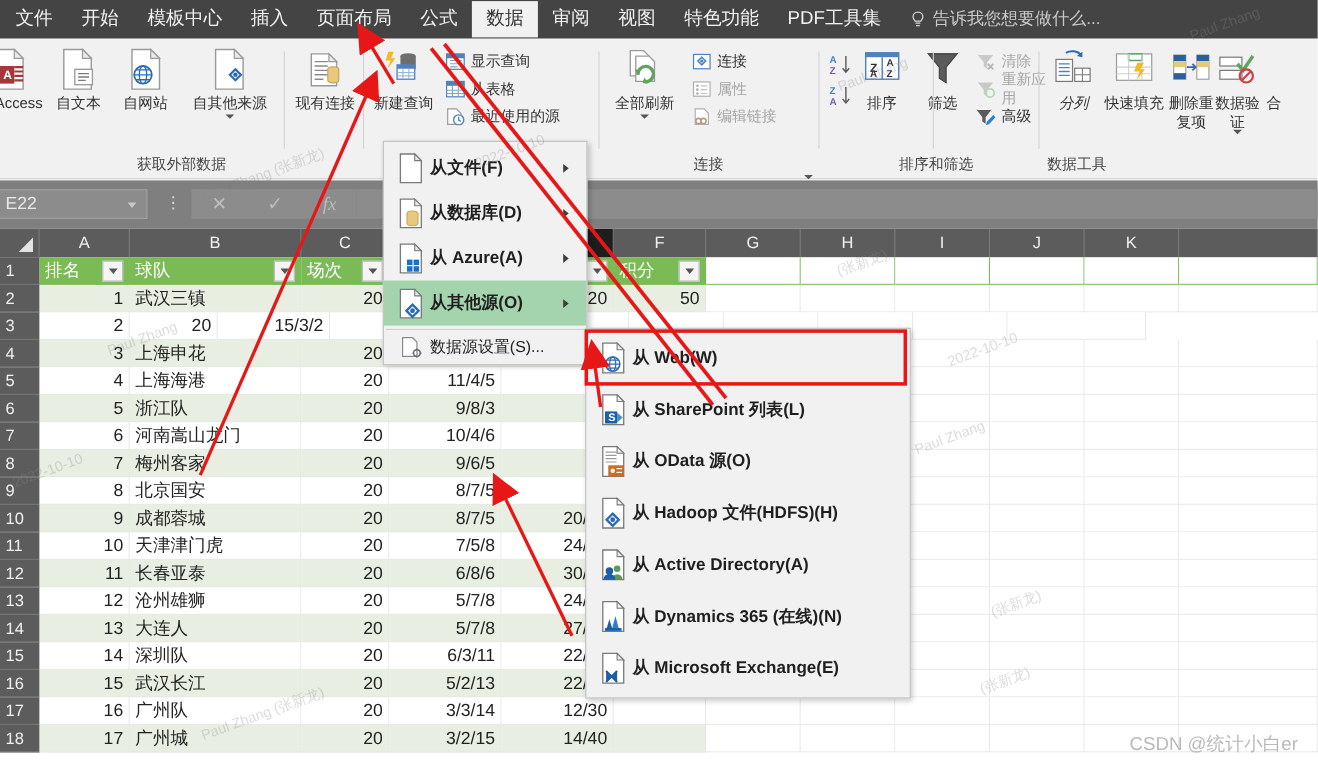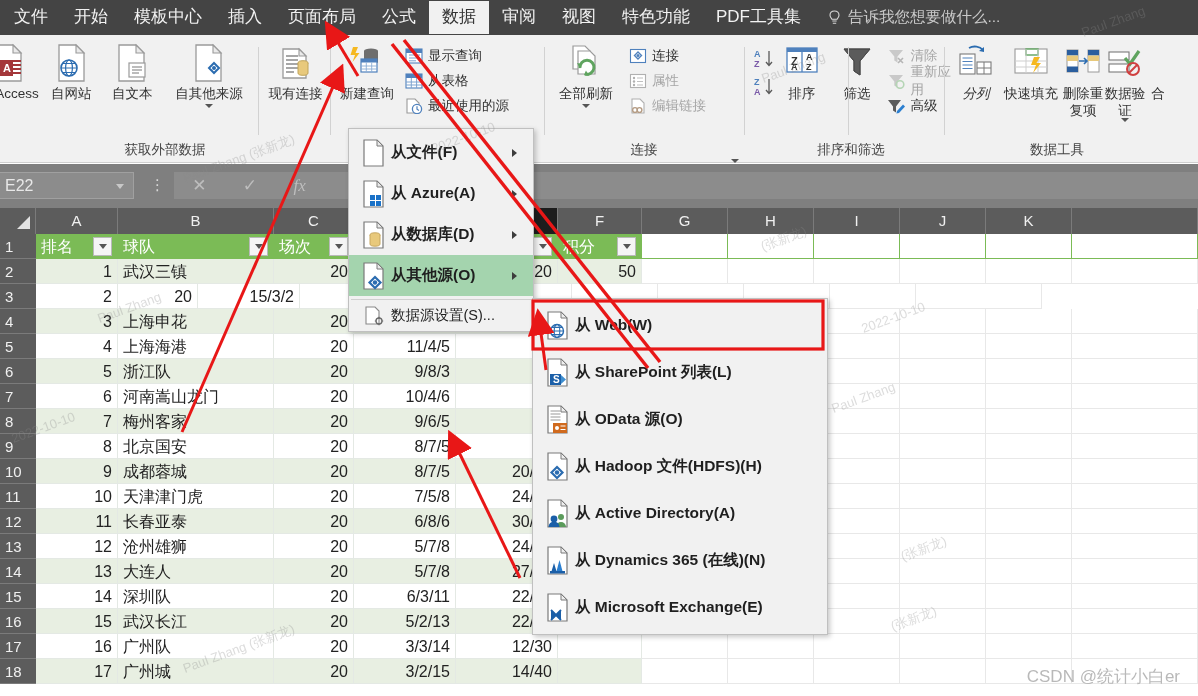--- a/index.html
+++ b/index.html
@@ -313,39 +313,39 @@
                 <rect x="8" y="17" width="14" height="16" fill="#a4373a"></rect>
                 <text x="12" y="29" font-size="11" fill="#fff" font-family="Liberation Sans, sans-serif" font-weight="bold">A</text>
                 <path d="M22 18 h8 M22 22 h8 M22 26 h8 M22 30 h8" stroke="#a4373a" stroke-width="2"></path>
               </svg>
           </span>
           <span class="lbl">自 Access</span>
         </div>
         <div class="bigbtn">
           <span class="ico">
             <svg width="34" height="40" viewBox="0 0 34 40">
+                <path d="M4 2 h17 l8 8 v28 h-25 z" fill="#fff" stroke="#9a9a9a" stroke-width="1.3"></path>
+                <path d="M21 2 l8 8 h-8 z" fill="#eaeaea" stroke="#9a9a9a" stroke-width="1.1"></path>
+                <rect x="14" y="20" width="16" height="14" fill="#fff" stroke="#9a9a9a" stroke-width="1.2"></rect>
+                <path d="M17 24 h10 M17 27 h10 M17 30 h7" stroke="#7a7a7a" stroke-width="1.2"></path>
+              </svg>
+          </span>
+          <span class="lbl">自文本</span>
+        </div>
+        <div class="bigbtn">
+          <span class="ico">
+            <svg width="34" height="40" viewBox="0 0 34 40">
                 <path d="M5 2 h17 l8 8 v28 h-25 z" fill="#fff" stroke="#9a9a9a" stroke-width="1.3"></path>
                 <path d="M22 2 l8 8 h-8 z" fill="#eaeaea" stroke="#9a9a9a" stroke-width="1.1"></path>
                 <circle cx="15" cy="25" r="8" fill="#fff" stroke="#2b6cb0" stroke-width="1.6"></circle>
                 <ellipse cx="15" cy="25" rx="3.4" ry="8" fill="none" stroke="#2b6cb0" stroke-width="1.2"></ellipse>
                 <path d="M7 25 h16 M8.6 20.5 h12.8 M8.6 29.5 h12.8" stroke="#2b6cb0" stroke-width="1.2"></path>
               </svg>
           </span>
           <span class="lbl">自网站</span>
-        </div>
-        <div class="bigbtn">
-          <span class="ico">
-            <svg width="34" height="40" viewBox="0 0 34 40">
-                <path d="M4 2 h17 l8 8 v28 h-25 z" fill="#fff" stroke="#9a9a9a" stroke-width="1.3"></path>
-                <path d="M21 2 l8 8 h-8 z" fill="#eaeaea" stroke="#9a9a9a" stroke-width="1.1"></path>
-                <rect x="14" y="20" width="16" height="14" fill="#fff" stroke="#9a9a9a" stroke-width="1.2"></rect>
-                <path d="M17 24 h10 M17 27 h10 M17 30 h7" stroke="#7a7a7a" stroke-width="1.2"></path>
-              </svg>
-          </span>
-          <span class="lbl">自文本</span>
         </div>
         <div class="bigbtn" style="width:94px;">
           <span class="ico">
             <svg width="34" height="40" viewBox="0 0 34 40">
                 <path d="M4 2 h17 l8 8 v28 h-25 z" fill="#fff" stroke="#9a9a9a" stroke-width="1.3"></path>
                 <path d="M21 2 l8 8 h-8 z" fill="#eaeaea" stroke="#9a9a9a" stroke-width="1.1"></path>
                 <path d="M22 20 l5 5 -5 5 -5 -5 z" fill="none" stroke="#2b6cb0" stroke-width="2"></path>
                 <circle cx="22" cy="25" r="2" fill="#2b6cb0"></circle>
               </svg>
           </span>
@@ -609,21 +609,21 @@
               </svg>
           </span>
           <span class="lbl wrap">数据验证</span>
           <span class="caret-dn" style="margin-top:-1px;"></span>
         </div>
         <div class="bigbtn" style="width:24px;">
           <span class="ico"></span>
           <span class="lbl">合</span>
         </div>
       </div>
-      <div class="glabel" style="text-align:center; padding-right:36px;">数据工具</div>
+      <div class="glabel" style="text-align:left; padding-right:36px;">数据工具</div>
     </div>
   </div>
 
   <div class="fbar">
     <div class="namebox">
       <span>E22</span>
       <span class="nb-caret"></span>
     </div>
     <div class="fb-dots">⋮</div>
     <div class="fb-btns">
@@ -964,39 +964,39 @@
           </svg>
       </span>
       <span class="mlabel">从文件(F)</span>
       <span class="marrow"></span>
     </div>
     <div class="mi">
       <span class="micon">
         <svg width="24" height="30" viewBox="0 0 24 30">
             <path d="M2 2 h13 l6 6 v20 h-19 z" fill="#fff" stroke="#7a7a7a" stroke-width="1.2"></path>
             <path d="M15 2 l6 6 h-6 z" fill="#e9e9e9" stroke="#7a7a7a" stroke-width="1"></path>
-            <rect x="8" y="16" width="5" height="5" fill="#1a72c8"></rect>
-            <rect x="14" y="16" width="5" height="5" fill="#1a72c8"></rect>
-            <rect x="8" y="22" width="5" height="5" fill="#1a72c8"></rect>
-            <rect x="14" y="22" width="5" height="5" fill="#1a72c8"></rect>
-          </svg>
-      </span>
-      <span class="mlabel">从 Azure(A)</span>
+            <ellipse cx="13" cy="15" rx="5" ry="2.2" fill="#e8c97c" stroke="#c7a760" stroke-width="1"></ellipse>
+            <path d="M8 15 v9 a5 2.2 0 0 0 10 0 v-9" fill="#e8c97c" stroke="#c7a760" stroke-width="1"></path>
+          </svg>
+      </span>
+      <span class="mlabel">从数据库(D)</span>
       <span class="marrow"></span>
     </div>
     <div class="mi">
       <span class="micon">
         <svg width="24" height="30" viewBox="0 0 24 30">
             <path d="M2 2 h13 l6 6 v20 h-19 z" fill="#fff" stroke="#7a7a7a" stroke-width="1.2"></path>
             <path d="M15 2 l6 6 h-6 z" fill="#e9e9e9" stroke="#7a7a7a" stroke-width="1"></path>
-            <ellipse cx="13" cy="15" rx="5" ry="2.2" fill="#e8c97c" stroke="#c7a760" stroke-width="1"></ellipse>
-            <path d="M8 15 v9 a5 2.2 0 0 0 10 0 v-9" fill="#e8c97c" stroke="#c7a760" stroke-width="1"></path>
-          </svg>
-      </span>
-      <span class="mlabel">从数据库(D)</span>
+            <rect x="8" y="16" width="5" height="5" fill="#1a72c8"></rect>
+            <rect x="14" y="16" width="5" height="5" fill="#1a72c8"></rect>
+            <rect x="8" y="22" width="5" height="5" fill="#1a72c8"></rect>
+            <rect x="14" y="22" width="5" height="5" fill="#1a72c8"></rect>
+          </svg>
+      </span>
+      <span class="mlabel">从 Azure(A)</span>
       <span class="marrow"></span>
     </div>
     <div class="mi hl">
       <span class="micon">
         <svg width="24" height="30" viewBox="0 0 24 30">
             <path d="M2 2 h13 l6 6 v20 h-19 z" fill="#fff" stroke="#7a7a7a" stroke-width="1.2"></path>
             <path d="M15 2 l6 6 h-6 z" fill="#e9e9e9" stroke="#7a7a7a" stroke-width="1"></path>
             <path d="M13 16 l5.5 5.5 -5.5 5.5 -5.5 -5.5 z" fill="none" stroke="#2b6cb0" stroke-width="2.2"></path>
             <circle cx="13" cy="21.5" r="2.2" fill="#2b6cb0"></circle>
           </svg>

